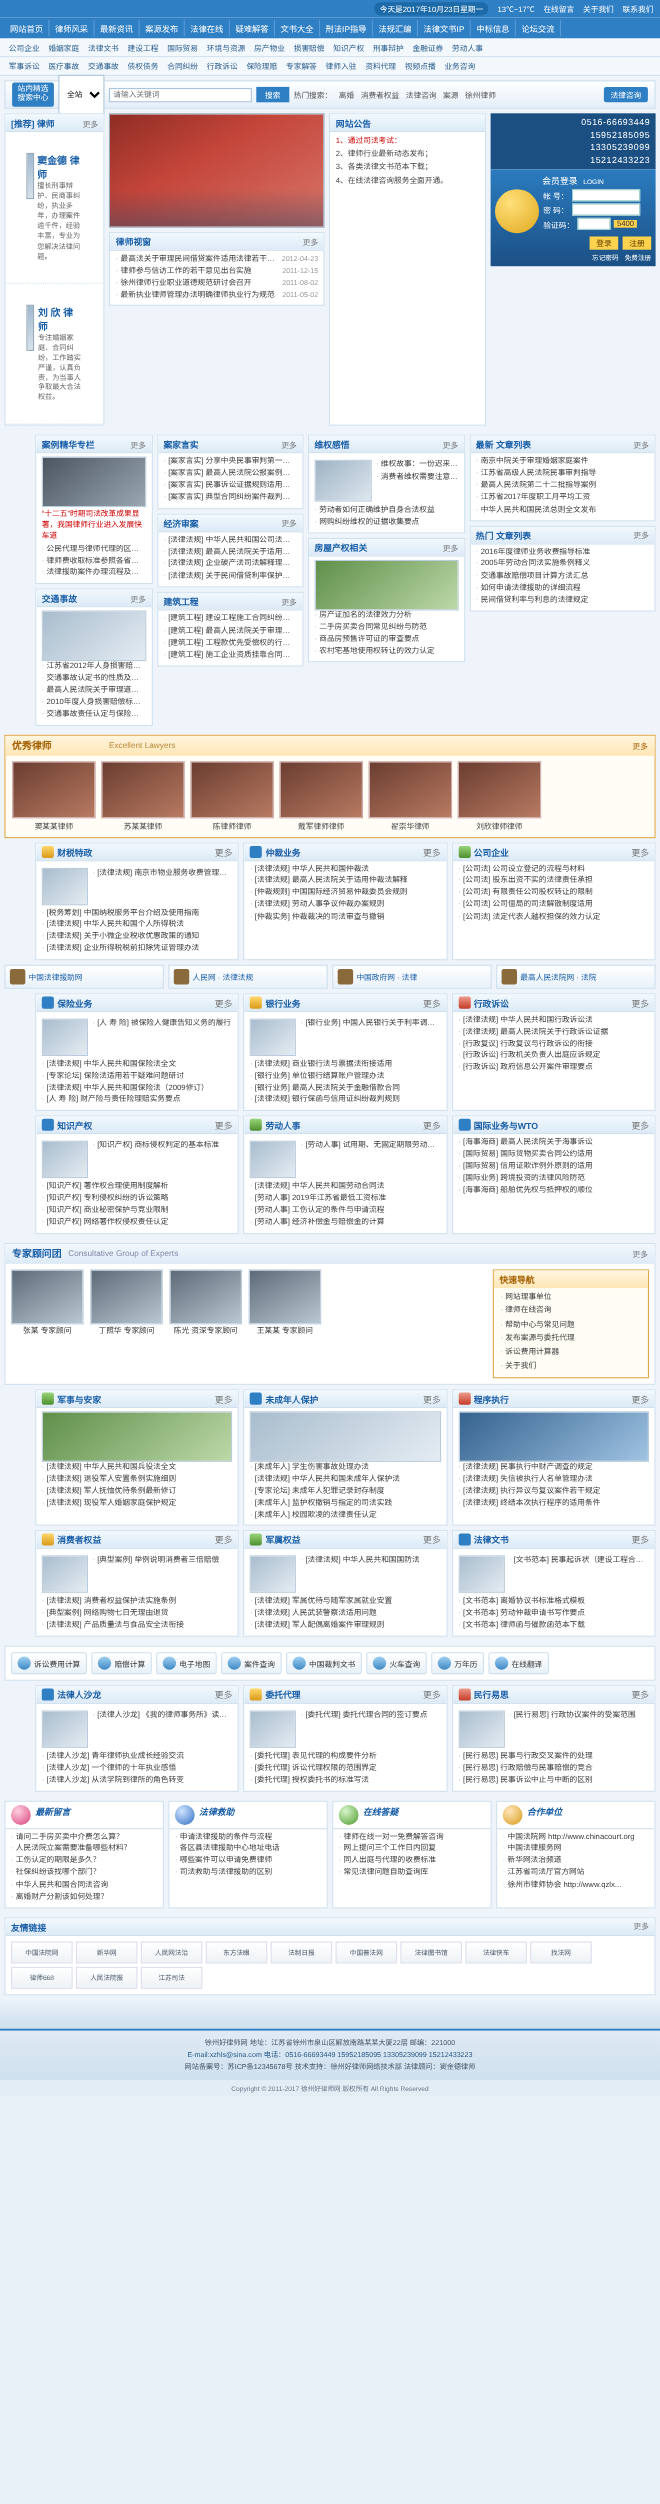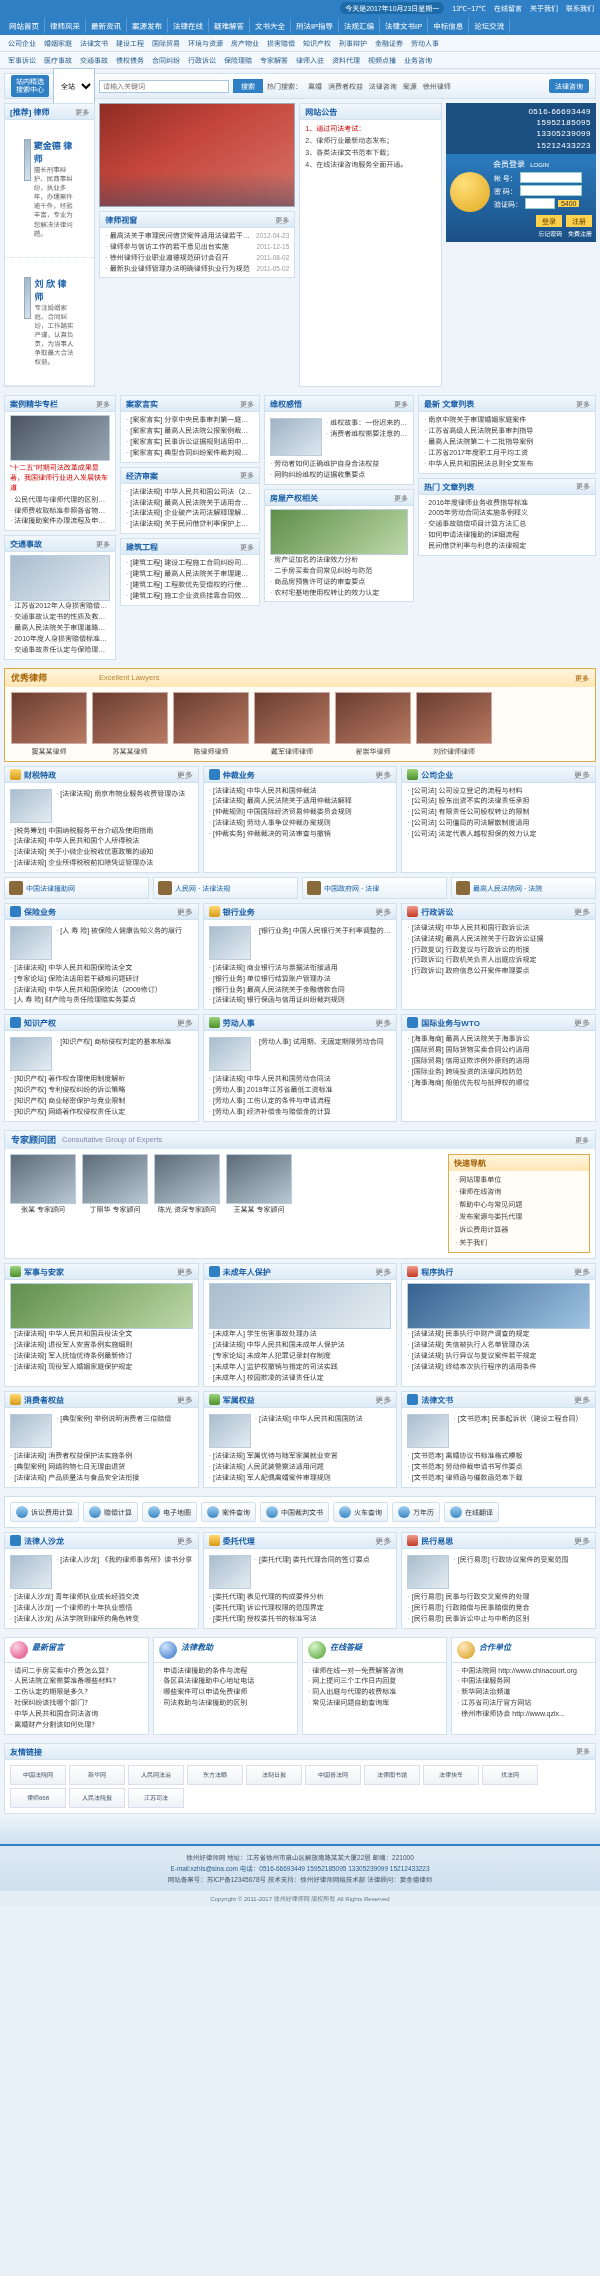--- a/index.html
+++ b/index.html
@@ -73,21 +73,21 @@
     border-bottom: 1px solid #cfe0ee; display: flex; align-items: center;
     padding: 0 5px; font-size: 8px; font-weight: bold; color: #1a5fa8;
   }
   .panel-hd .more { margin-left: auto; font-weight: normal; font-size: 7px; color: #777; }
   .panel-bd { padding: 3px 5px; font-size: 7px; line-height: 1.55; }
   .lk { display: block; color: #3a3a3a; white-space: nowrap; overflow: hidden; text-overflow: ellipsis; }
   .lk::before { content: "·"; color: #8ab; margin-right: 2px; }
   .lk .dt { float: right; color: #999; font-size: 6.5px; }
 
   
-  .row { display: flex; gap: 4px; padding: 0 4px; }
+  .row { display: flex; gap: 4px; padding: 0 4px; margin-left: 28px; }
   .col { min-width: 0; }
 
   
   .hero { display: flex; gap: 4px; padding: 0 4px 4px; }
   .lawyer-card { width: 96px; }
   .lawyer-item { display: flex; gap: 3px; padding: 19px; border-bottom: 1px dotted #cfe0ee; }
   .photo { background: #b9ccd9; border: 1px solid #9ab; }
   .photo.p1 { width: 34px; height: 42px; background: linear-gradient(160deg,#9fb8cc,#d7e3ec); }
   .hero-photo {
     width: 196px; height: 104px;

